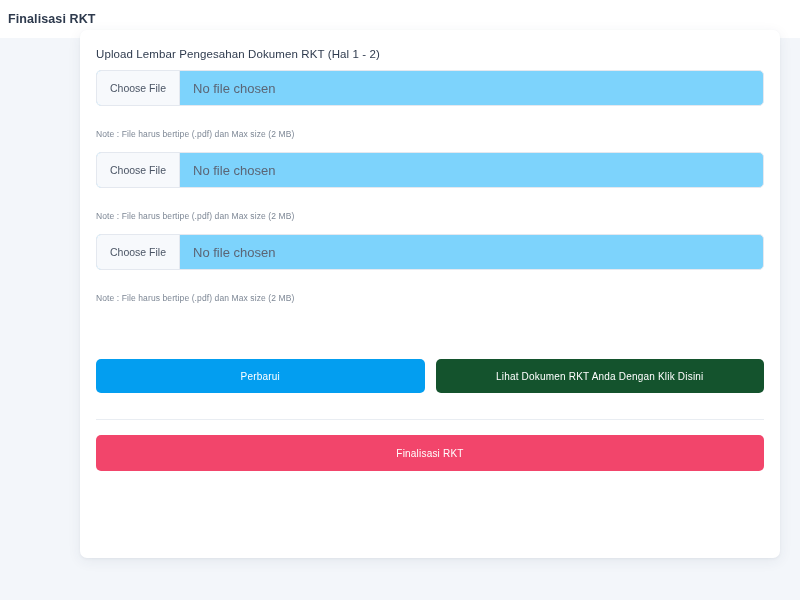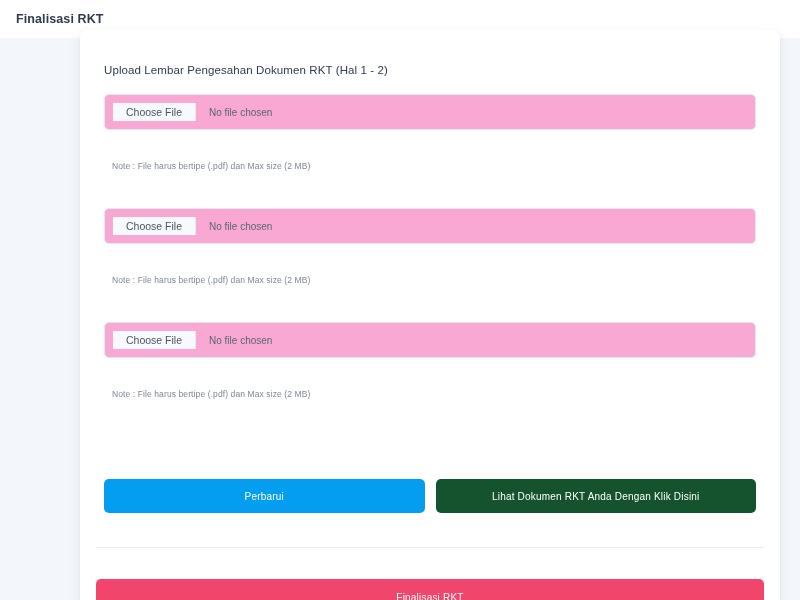--- a/index.html
+++ b/index.html
@@ -1,15 +1,15 @@
 <!DOCTYPE html>
 <html><head>
 <meta charset="utf-8">
 <style>
-  * { box-sizing: border-box; margin: 0; padding: 8px; }
+  * { box-sizing: border-box; margin: 0; padding: 0; }
 
   html, body {
     width: 800px;
     height: 600px;
     overflow: hidden;
   }
 
   body {
     background: #f3f6fa;
     font-family: "Liberation Sans", sans-serif;
@@ -60,40 +60,40 @@
     padding-left: 0px;
     margin-bottom: 10px;
   }
 
   .file-control {
     display: flex;
     align-items: stretch;
     height: 36px;
     border: 1px solid #e4e8ef;
     border-radius: 5px;
-    background: #f9a8d4;
+    background: #7dd3fc;
     overflow: hidden;
   }
 
   .file-btn {
     display: flex;
     align-items: center;
     padding: 0 13px;
     background: #f7f9fc;
     border-right: 1px solid #e4e8ef;
     font-size: 10.5px;
     color: #4b5565;
     white-space: nowrap;
   }
 
   .file-name {
     display: flex;
     align-items: center;
     padding: 0 13px;
-    font-size: 10px;
+    font-size: 13px;
     color: #5b6575;
     flex: 1;
   }
 
   .note {
     font-size: 8.5px;
     color: #7d8795;
     margin-top: 23px;
     letter-spacing: .1px;
   }

